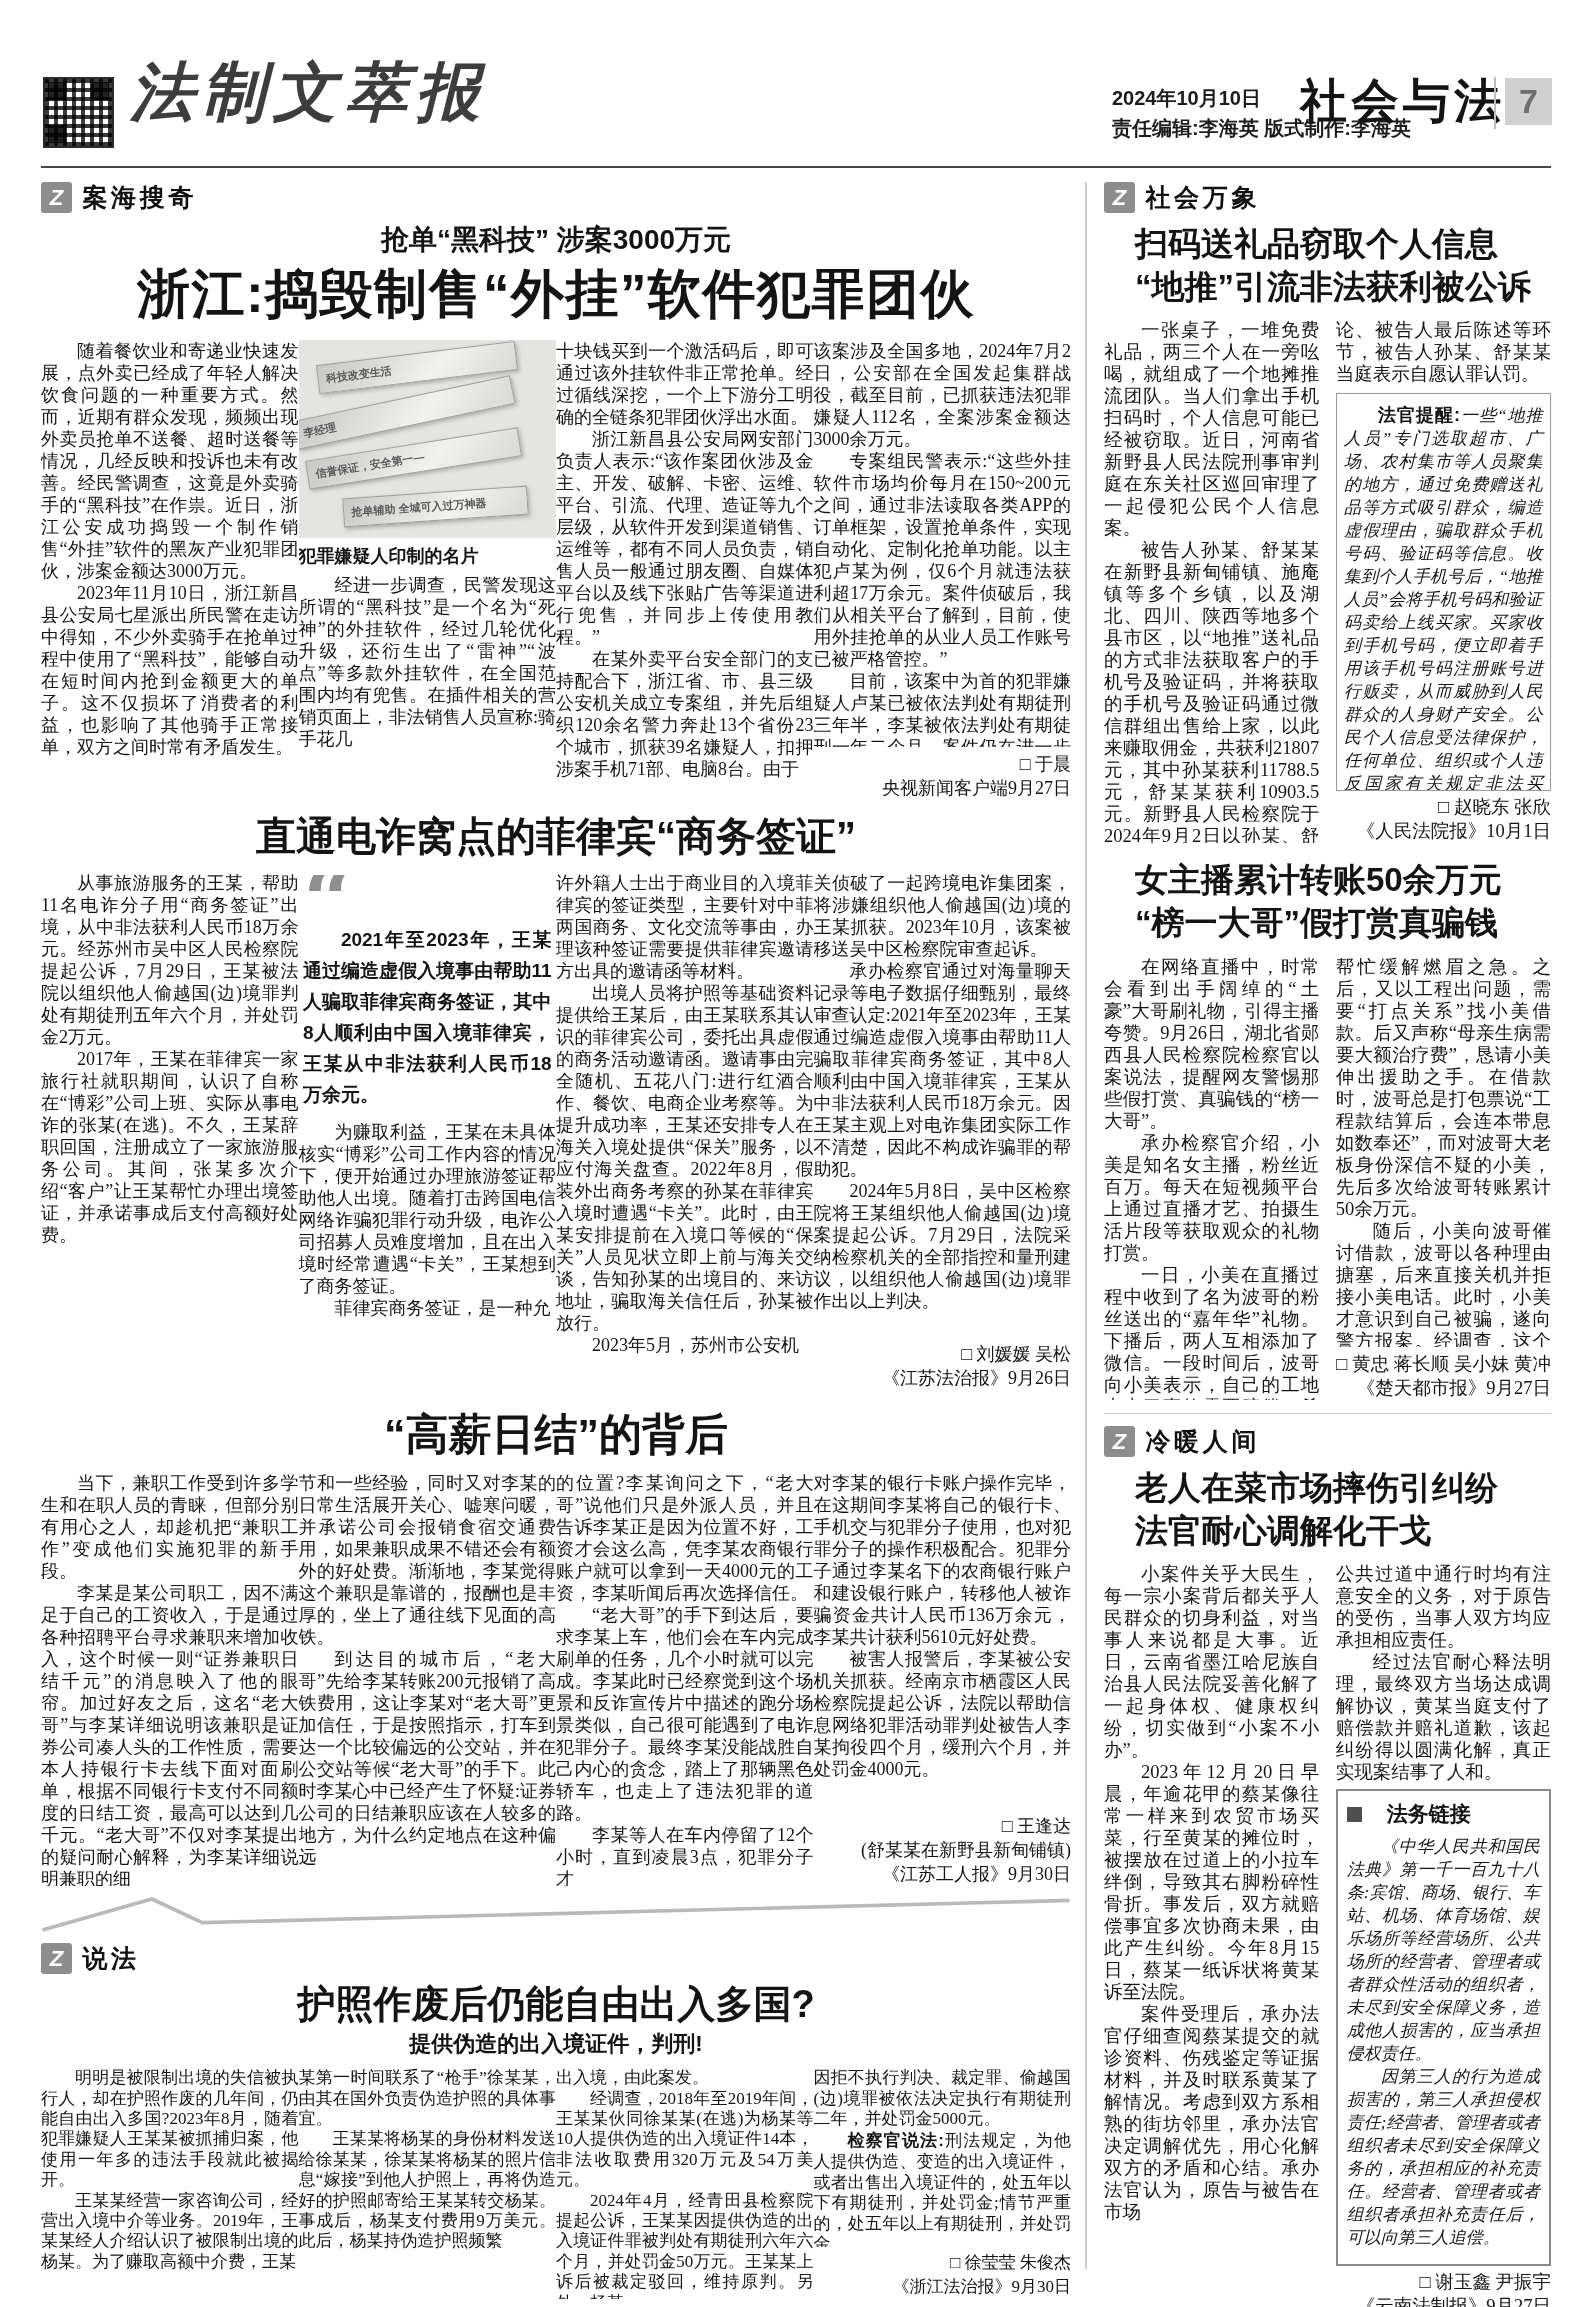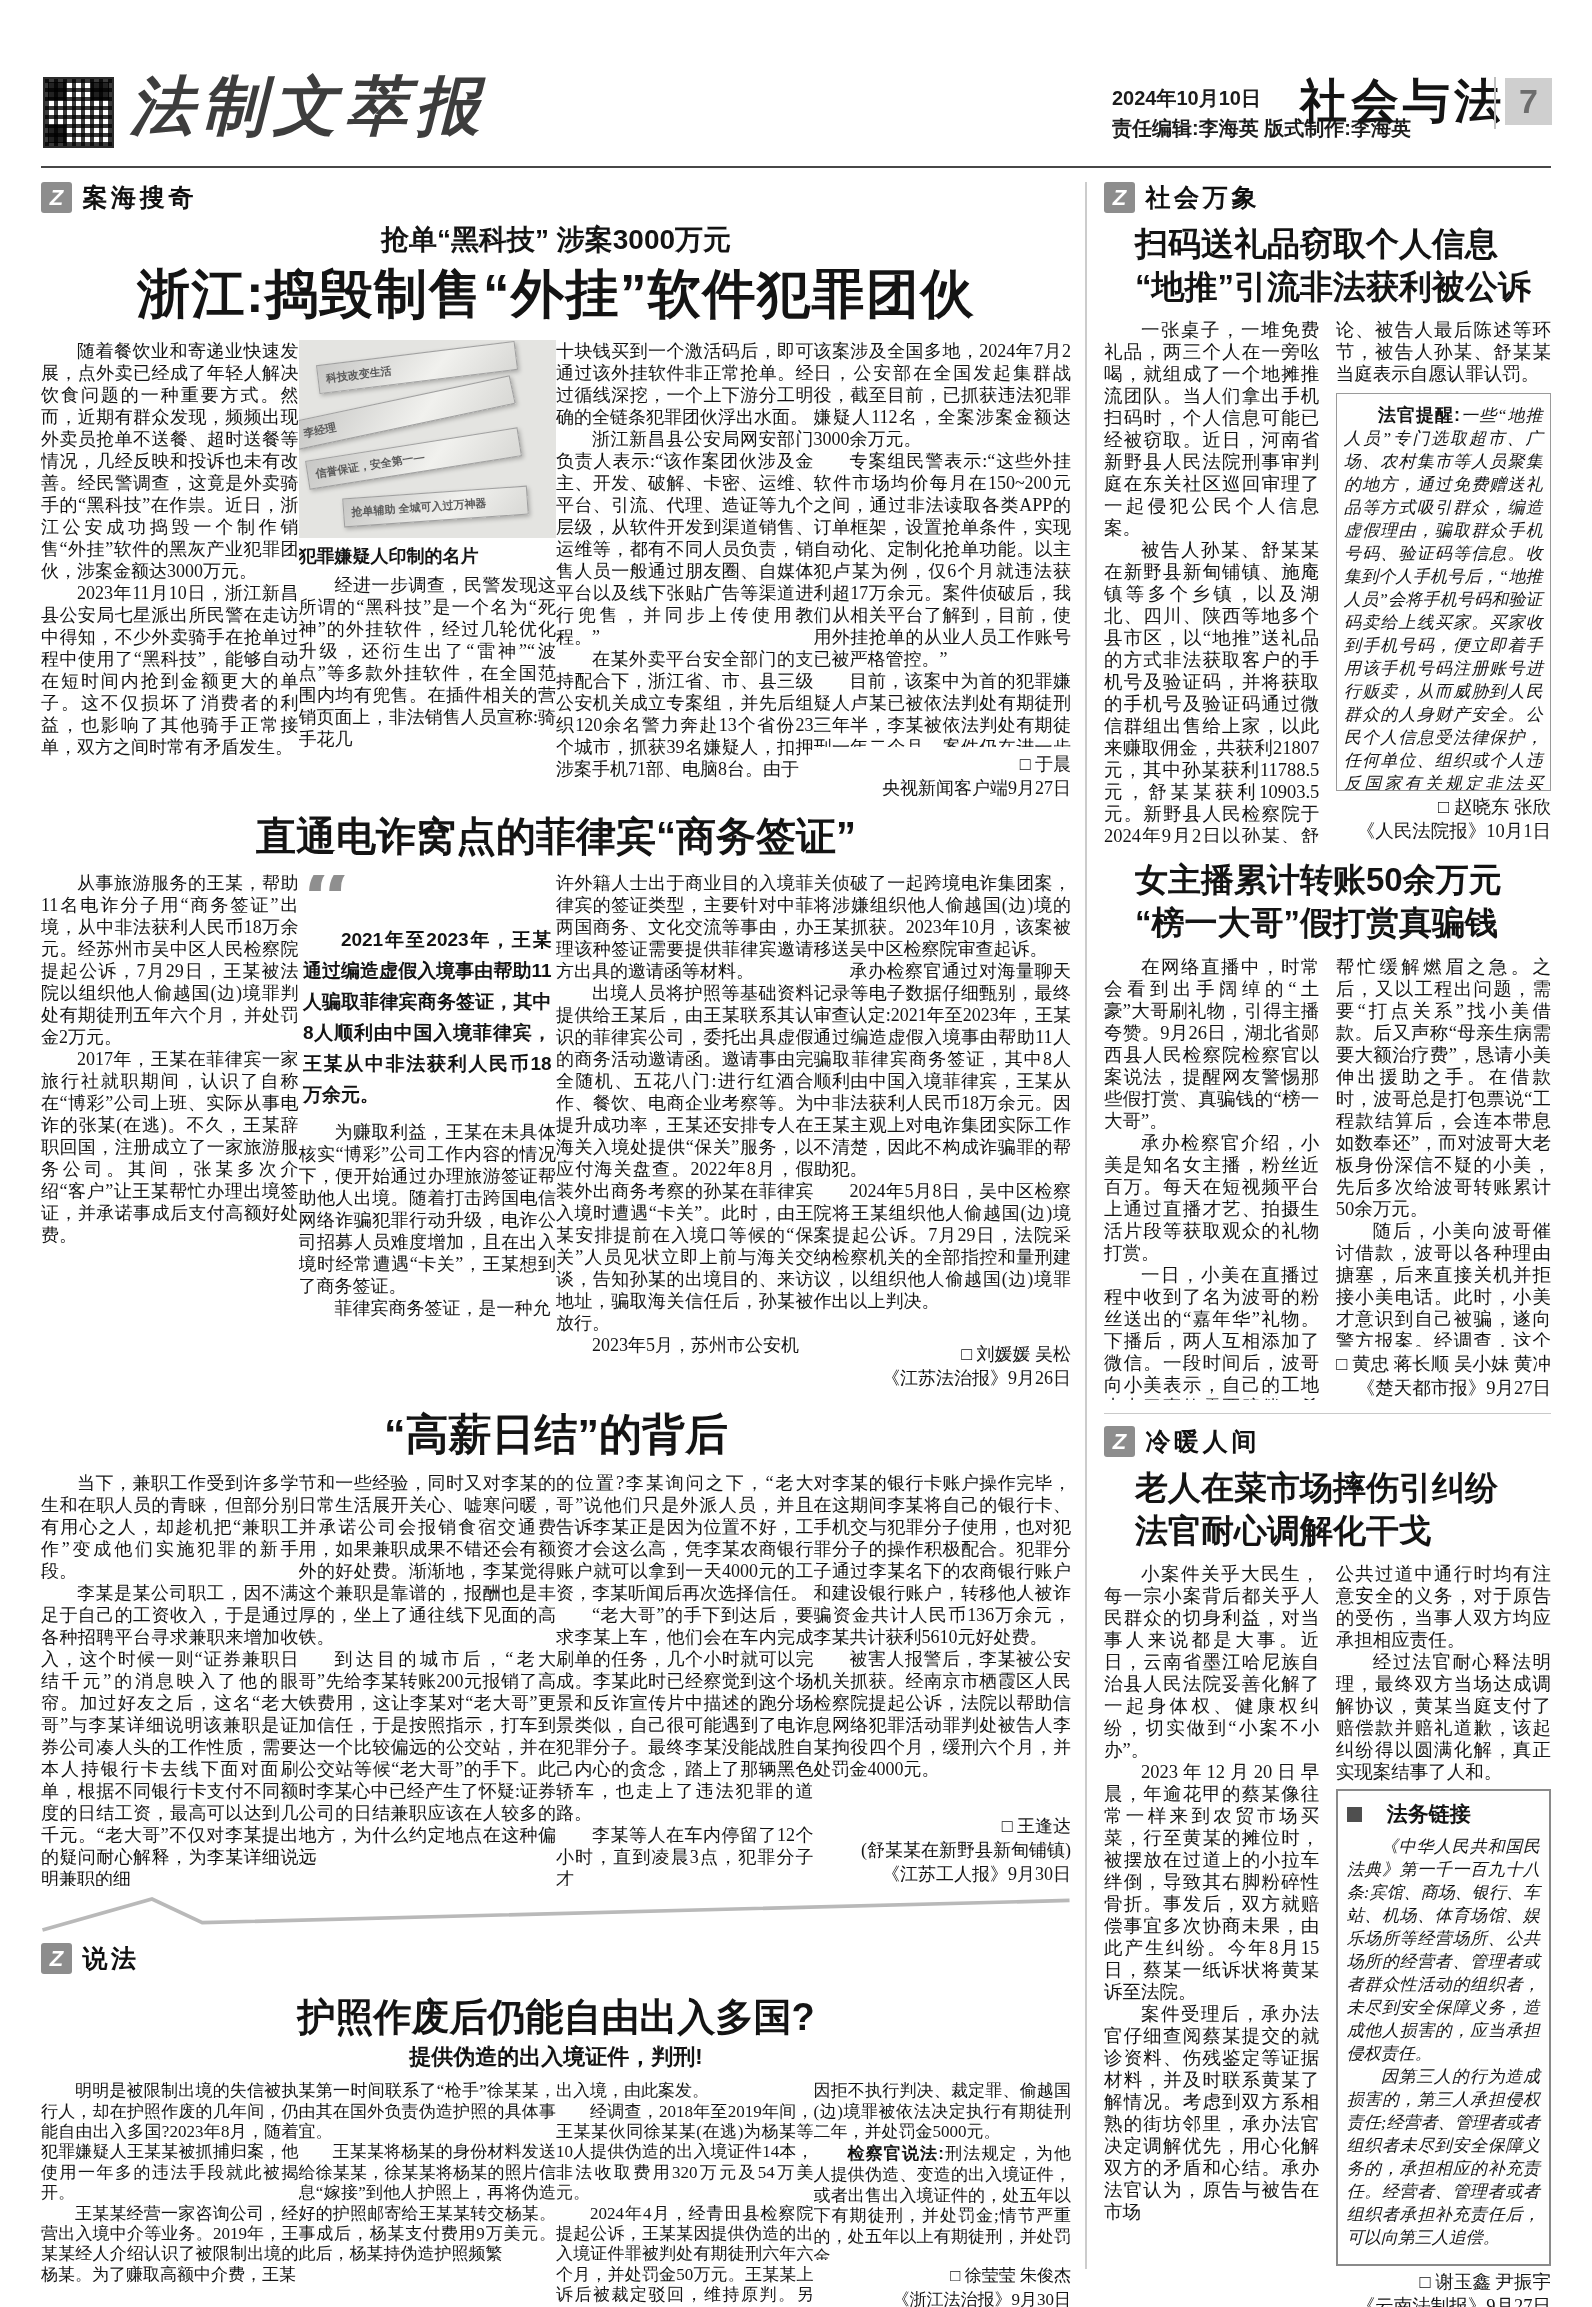--- a/index.html
+++ b/index.html
@@ -9,21 +9,21 @@
   .abs{position:absolute}
   
   .qr{left:43px;top:77px;width:71px;height:71px;border:2.2px solid #2b2b2b;
       background:
         linear-gradient(#222,#222) 3px 3px/18px 18px no-repeat,
         linear-gradient(#222,#222) calc(100% - 3px) 3px/18px 18px no-repeat,
         linear-gradient(#222,#222) 3px calc(100% - 3px)/18px 18px no-repeat,
         repeating-linear-gradient(0deg,#3a3a3a 0 4.4px,#fff 4.4px 9px),
         repeating-linear-gradient(90deg,#3a3a3a 0 4.4px,#fff 4.4px 9px);
       background-blend-mode:multiply}
-  .masthead{left:130px;top:75px;font:bold italic 64px/1 "Liberation Serif",serif;
+  .masthead{left:130px;top:61px;font:bold italic 64px/1 "Liberation Serif",serif;
       letter-spacing:7.4px;color:#3d3d3d}
   .hdate{left:1112px;top:83px;font:bold 20px/30px "Liberation Sans",sans-serif;color:#1c1c1c}
   .hsection{left:1300px;top:77px;font:bold 47px/1 "Liberation Sans",sans-serif;letter-spacing:4.4px}
   .hsep{left:1494px;top:77px;width:1.5px;height:52px;background:#bdbdbd}
   .hbadge{left:1505px;top:78px;width:47px;height:47px;background:#cfcfcf;
       font:bold 34px/47px "Liberation Sans",sans-serif;color:#6d6d6d;text-align:center}
   .hrule{left:41px;top:166px;width:1510px;height:2.2px;background:#474747}
   .vdiv{left:1085px;top:182px;width:1.5px;height:2087px;background:#cccccc}
   
   .leftcol{left:41px;top:181px;width:1030px}
@@ -31,21 +31,21 @@
   
   .label{display:flex;align-items:center;gap:10.4px;height:33px;margin-bottom:9px}
   .zbox{width:31px;height:31px;background:#8d8d8d;border-radius:3px;color:#fff;
         font:bold italic 22px/31px "Liberation Sans",sans-serif;text-align:center;flex:none}
   .ltxt{font:bold 25px "Liberation Sans",sans-serif;letter-spacing:3.7px;color:#111}
   
   .kicker{text-align:center;font:bold 28px/1.2 "Liberation Sans",sans-serif;margin:1.5px 0 7.4px}
   .h1{text-align:center;font:bold 53px/1.12 "Liberation Sans",sans-serif;letter-spacing:1.5px;margin-bottom:16.3px}
   .h2{text-align:center;font:bold 40px/1.15 "Liberation Sans",sans-serif;margin:13.3px 0 13.3px}
   .h3{text-align:center;font:bold 43px/1.15 "Liberation Sans",sans-serif;margin:20px 0 12px}
-  .h4{text-align:center;font:bold 38px/1.1 "Liberation Sans",sans-serif;margin:22px 0 6px}
+  .h4{text-align:center;font:bold 38px/1.1 "Liberation Sans",sans-serif;margin:9px 0 6px}
   .sub{text-align:center;font:bold 22px/1.2 "Liberation Sans",sans-serif;margin-bottom:10.4px}
   .rh{font:bold 33px/1.3 "Liberation Sans",sans-serif;padding-left:31px;margin-bottom:10.4px}
   
   .body4{display:flex;text-align:justify}
   .body2{display:flex;gap:16.3px;text-align:justify}
   .c{flex:1 1 0;min-width:0;display:flex;flex-direction:column;overflow:hidden;
      font-size:18px;line-height:22px}
   .rightcol .c{font-size:18.5px;line-height:22px}
   .bot .c{font-size:17px;line-height:20.4px}
   .grow{flex:1 1 0;min-height:0;overflow:hidden}

